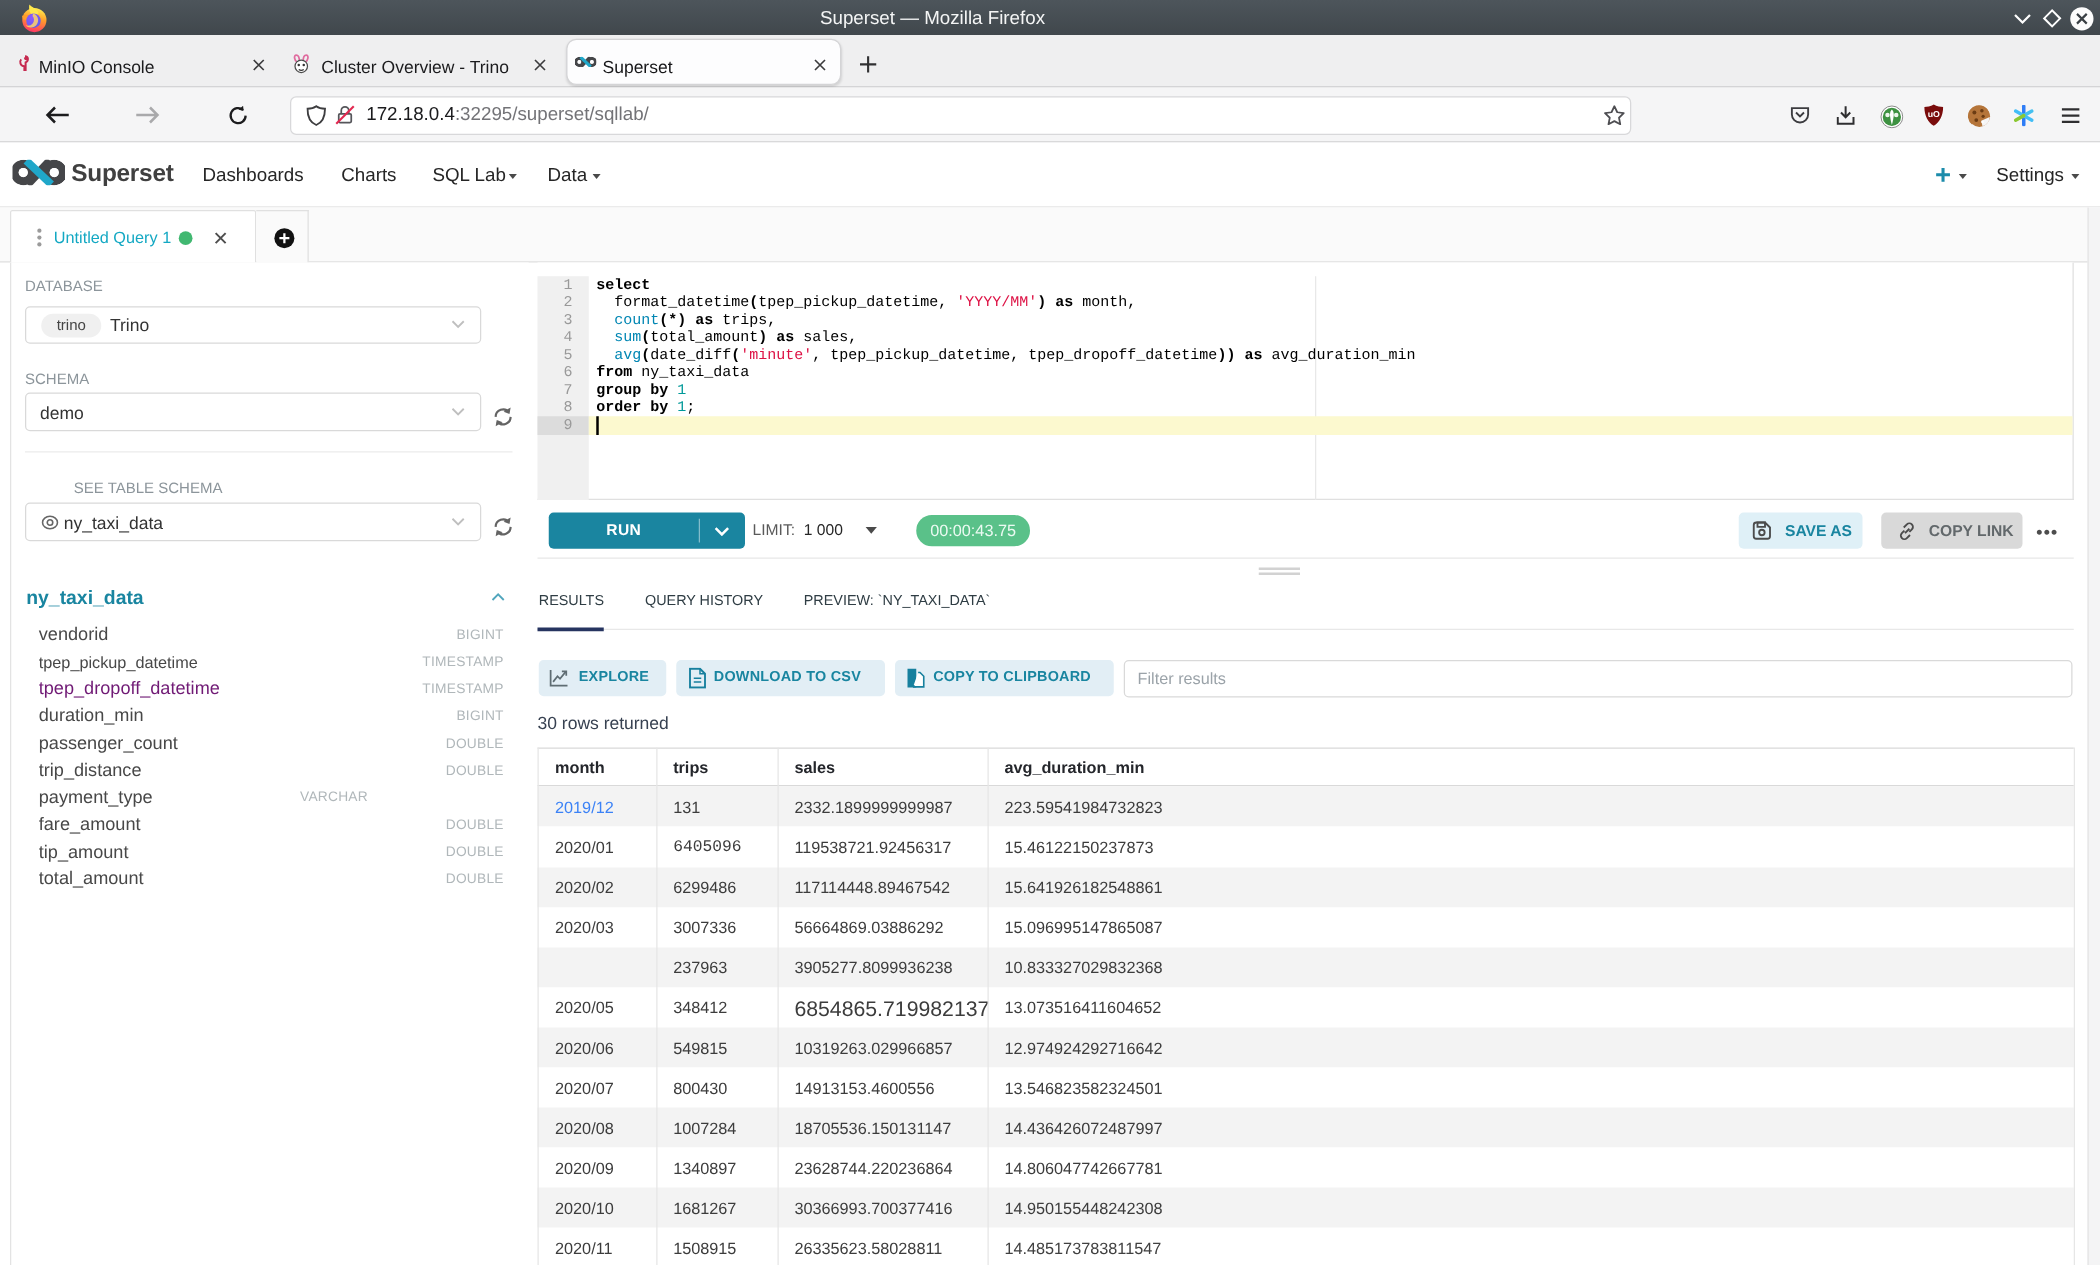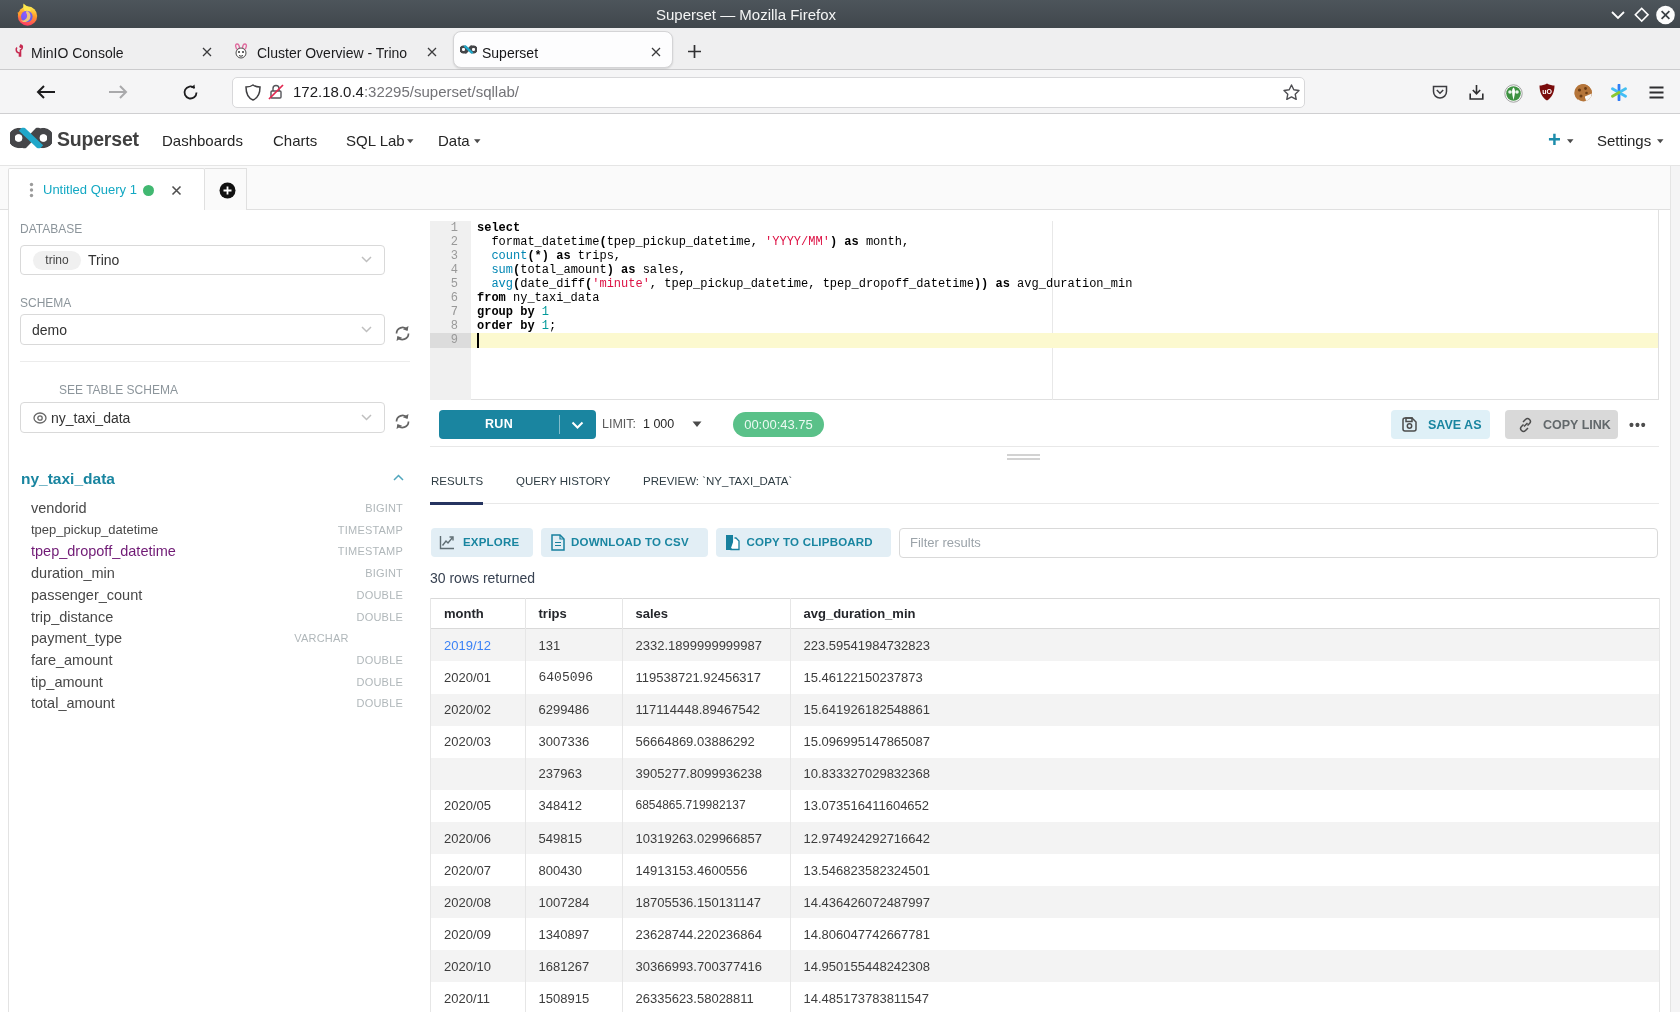--- a/index.html
+++ b/index.html
@@ -264,21 +264,21 @@
     <div class="abs" style="left:240px;top:523.7px;width:163px;text-align:right;font-size:11px;color:#b0b7ba;letter-spacing:0.2px;">TIMESTAMP</div>
     <div class="abs" style="left:31px;top:543.4px;font-size:14.5px;color:#701a75;">tpep_dropoff_datetime</div>
     <div class="abs" style="left:240px;top:545.4px;width:163px;text-align:right;font-size:11px;color:#b0b7ba;letter-spacing:0.2px;">TIMESTAMP</div>
     <div class="abs" style="left:31px;top:565.1px;font-size:14.5px;color:#484848;">duration_min</div>
     <div class="abs" style="left:240px;top:567.1px;width:163px;text-align:right;font-size:11px;color:#b0b7ba;letter-spacing:0.2px;">BIGINT</div>
     <div class="abs" style="left:31px;top:586.8px;font-size:14.5px;color:#484848;">passenger_count</div>
     <div class="abs" style="left:240px;top:588.8px;width:163px;text-align:right;font-size:11px;color:#b0b7ba;letter-spacing:0.2px;">DOUBLE</div>
     <div class="abs" style="left:31px;top:608.5px;font-size:14.5px;color:#484848;">trip_distance</div>
     <div class="abs" style="left:240px;top:610.5px;width:163px;text-align:right;font-size:11px;color:#b0b7ba;letter-spacing:0.2px;">DOUBLE</div>
     <div class="abs" style="left:31px;top:630.2px;font-size:14.5px;color:#484848;">payment_type</div>
-    <div class="abs" style="left:240px;top:632.2px;width:163px;text-align:center;font-size:11px;color:#b0b7ba;letter-spacing:0.2px;">VARCHAR</div>
+    <div class="abs" style="left:240px;top:632.2px;width:163px;text-align:left;font-size:11px;color:#b0b7ba;letter-spacing:0.2px;">VARCHAR</div>
     <div class="abs" style="left:31px;top:651.9px;font-size:14.5px;color:#484848;">fare_amount</div>
     <div class="abs" style="left:240px;top:653.9px;width:163px;text-align:right;font-size:11px;color:#b0b7ba;letter-spacing:0.2px;">DOUBLE</div>
     <div class="abs" style="left:31px;top:673.6px;font-size:14.5px;color:#484848;">tip_amount</div>
     <div class="abs" style="left:240px;top:675.6px;width:163px;text-align:right;font-size:11px;color:#b0b7ba;letter-spacing:0.2px;">DOUBLE</div>
     <div class="abs" style="left:31px;top:695.3px;font-size:14.5px;color:#484848;">total_amount</div>
     <div class="abs" style="left:240px;top:697.3px;width:163px;text-align:right;font-size:11px;color:#b0b7ba;letter-spacing:0.2px;">DOUBLE</div>
   </div>
 
 <div class="abs" id="editor" style="left:430px;top:210px;width:1229px;height:190px;background:#fff;border-bottom:1px solid #e0e0e0;border-right:1px solid #e0e0e0;">
   <div class="abs" style="left:0;top:11px;width:41px;height:179px;background:#f0f0f0;"></div>
@@ -384,21 +384,21 @@
     <div class="abs" style="left:635.5px;top:734.2px;font-size:13px;color:#3c3c3c;">56664869.03886292</div>
     <div class="abs" style="left:803.5px;top:734.2px;font-size:13px;color:#3c3c3c;">15.096995147865087</div>
     <div class="abs" style="left:430px;top:757.8px;width:1229px;height:32.1px;background:#f3f3f3;"></div>
     <div class="abs" style="left:444px;top:766.3px;font-size:13px;color:#3c3c3c;margin-top:31px;">2020/04</div>
     <div class="abs" style="left:538.5px;top:766.3px;font-size:13px;color:#3c3c3c;">237963</div>
     <div class="abs" style="left:635.5px;top:766.3px;font-size:13px;color:#3c3c3c;">3905277.8099936238</div>
     <div class="abs" style="left:803.5px;top:766.3px;font-size:13px;color:#3c3c3c;">10.833327029832368</div>
     <div class="abs" style="left:430px;top:789.9px;width:1229px;height:32.1px;background:#ffffff;"></div>
     <div class="abs" style="left:444px;top:798.4px;font-size:13px;color:#3c3c3c;">2020/05</div>
     <div class="abs" style="left:538.5px;top:798.4px;font-size:13px;color:#3c3c3c;">348412</div>
-    <div class="abs" style="left:635.5px;top:798.4px;font-size:12px;color:#3c3c3c;">6854865.719982137</div>
+    <div class="abs" style="left:635.5px;top:798.4px;font-size:17px;color:#3c3c3c;">6854865.719982137</div>
     <div class="abs" style="left:803.5px;top:798.4px;font-size:13px;color:#3c3c3c;">13.073516411604652</div>
     <div class="abs" style="left:430px;top:822px;width:1229px;height:32.1px;background:#f3f3f3;"></div>
     <div class="abs" style="left:444px;top:830.5px;font-size:13px;color:#3c3c3c;">2020/06</div>
     <div class="abs" style="left:538.5px;top:830.5px;font-size:13px;color:#3c3c3c;">549815</div>
     <div class="abs" style="left:635.5px;top:830.5px;font-size:13px;color:#3c3c3c;">10319263.029966857</div>
     <div class="abs" style="left:803.5px;top:830.5px;font-size:13px;color:#3c3c3c;">12.974924292716642</div>
     <div class="abs" style="left:430px;top:854.1px;width:1229px;height:32.1px;background:#ffffff;"></div>
     <div class="abs" style="left:444px;top:862.6px;font-size:13px;color:#3c3c3c;">2020/07</div>
     <div class="abs" style="left:538.5px;top:862.6px;font-size:13px;color:#3c3c3c;">800430</div>
     <div class="abs" style="left:635.5px;top:862.6px;font-size:13px;color:#3c3c3c;">14913153.4600556</div>

